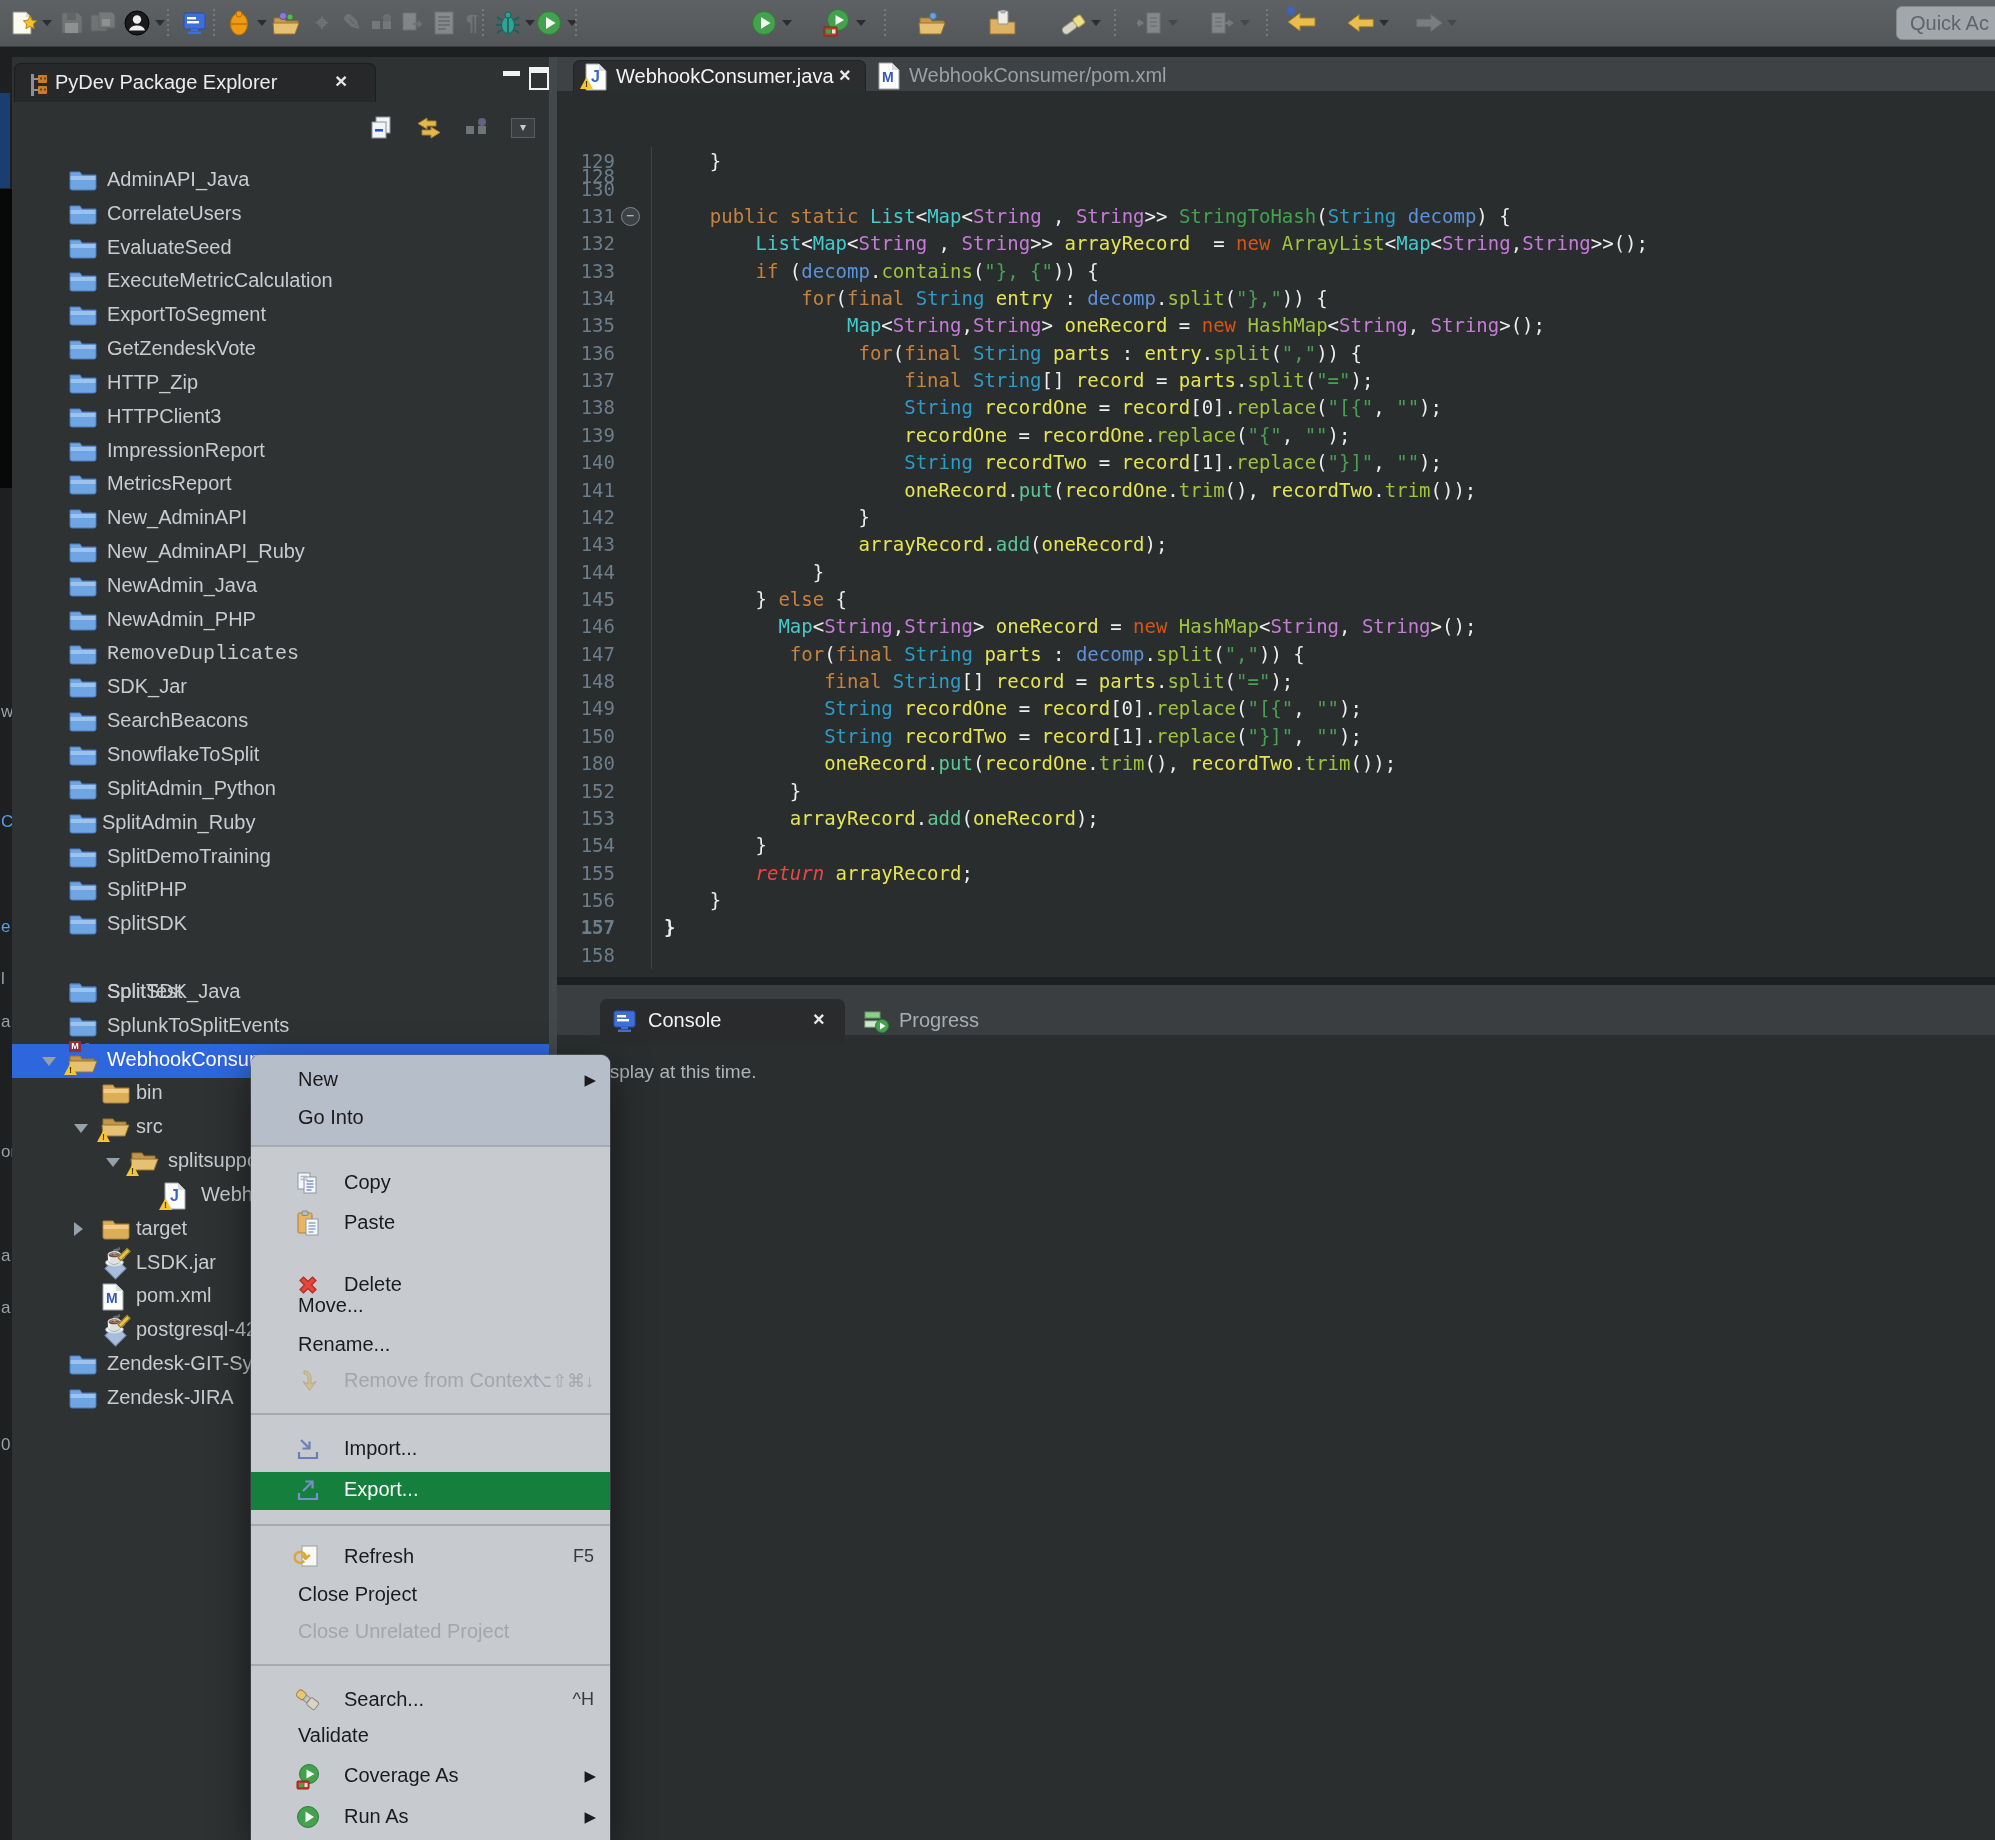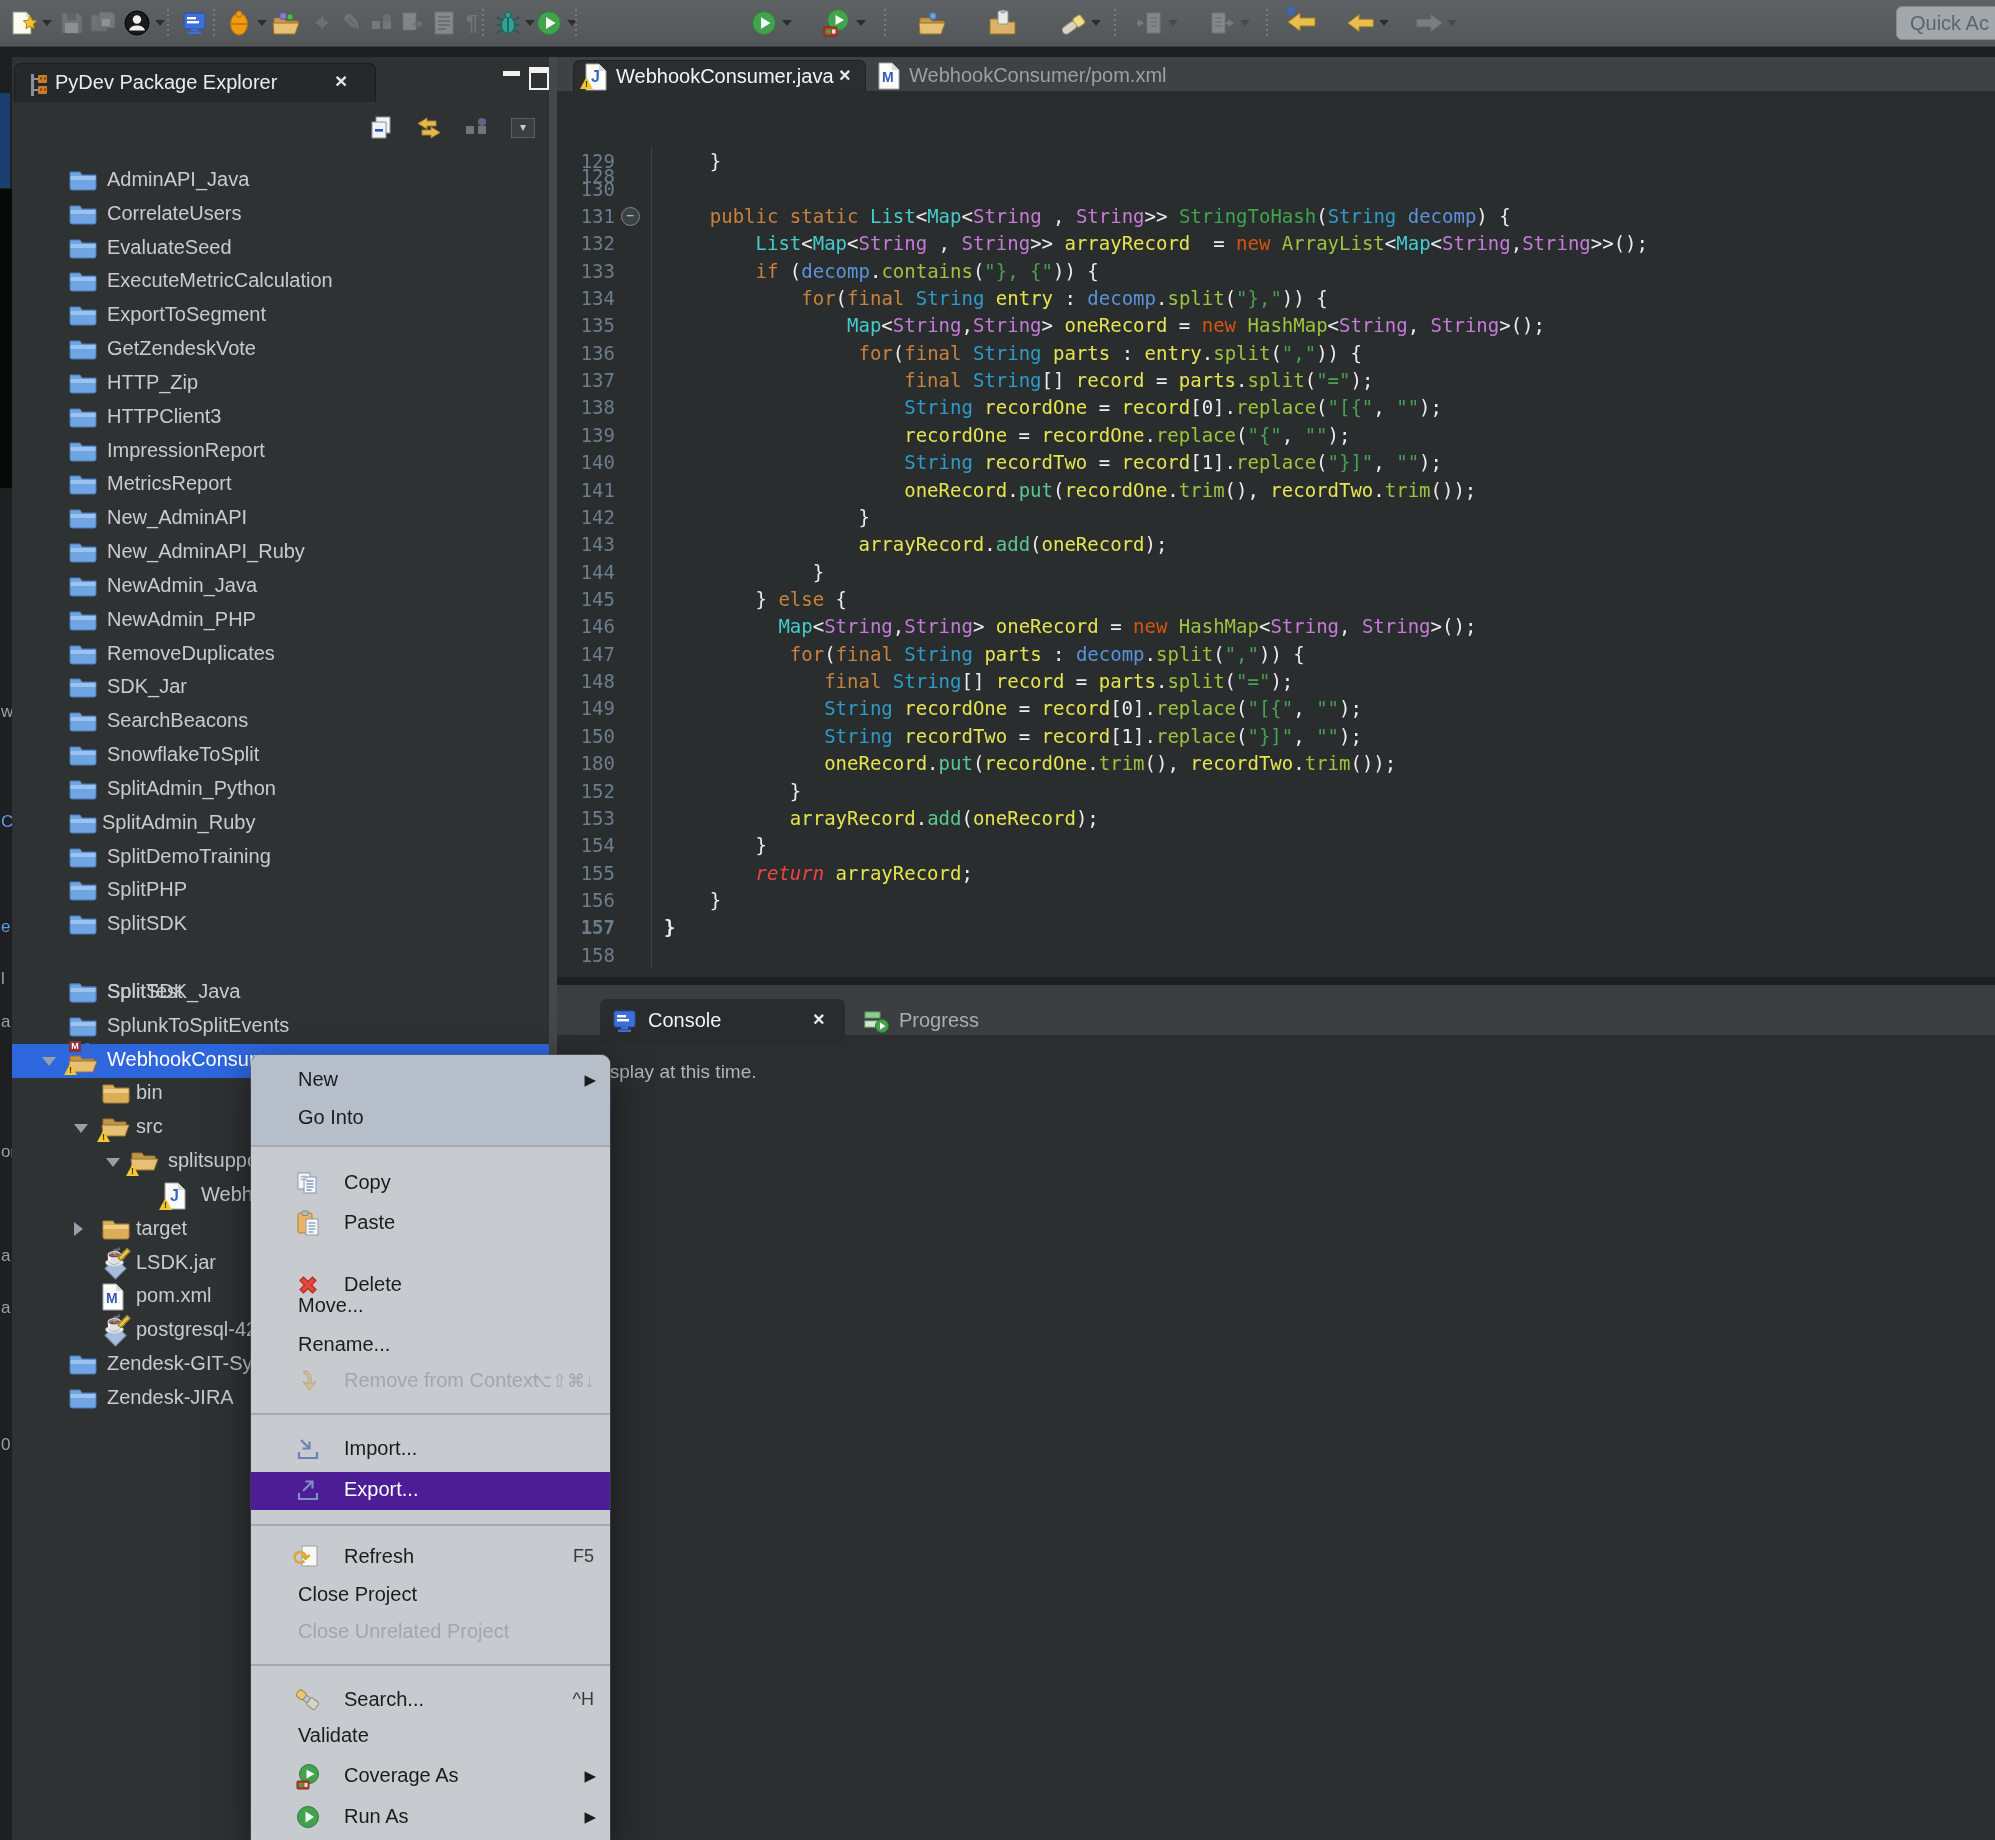--- a/index.html
+++ b/index.html
@@ -72,21 +72,21 @@
   .cotab{position:absolute;top:14px;height:45px;margin-left:37px;}
   .cotab.active{background:#292B2C;border-radius:7px 7px 0 0;}
   .cotab-label{position:absolute;top:10px;font-size:20px;white-space:nowrap;}
   #comsg{position:absolute;left:-93px;top:76px;font-size:19px;color:#AEB4B8;white-space:nowrap;}
 
   
   #menu{position:absolute;left:251px;top:1055px;width:359px;height:786px;background:#C7CACF;
     border-radius:9px 9px 0 0;box-shadow:0 14px 40px rgba(0,0,0,.55),0 0 0 1px rgba(110,114,120,.55);z-index:50;}
   #menu-topsect{position:absolute;left:0;top:0;width:359px;height:90px;background:#B6BEC9;border-radius:9px 9px 0 0;}
   .mi{position:absolute;left:0;width:359px;height:38px;}
-  .mi.hl{background:#4c1d95;}
+  .mi.hl{background:#15803d;}
   .mi-label{position:absolute;top:6px;font-size:20px;color:#1B1B1D;white-space:nowrap;}
   .mi.dis .mi-label{color:#A3A6AA;}
   .mi.hl .mi-label{color:#FFFFFF;}
   .mi-icon{position:absolute;left:44px;top:5px;width:26px;height:26px;}
   .mi.dis .mi-icon{opacity:.45;}
   .mi-short{position:absolute;right:16px;top:7px;font-size:18px;color:#3A3A3C;}
   .mi.dis .mi-short{color:#A3A6AA;}
   .mi-sub{position:absolute;right:14px;top:9px;font-size:15px;color:#1B1B1D;}
   .msep{position:absolute;left:0;width:359px;height:2px;background:#A7AAAF;}
 </style>
@@ -420,21 +420,21 @@
               <path d="M2 5 h10 l2 3 h14 v13 a2 2 0 0 1-2 2 H4 a2 2 0 0 1-2-2z" fill="#6FA5E2" stroke="#4A7BBE"></path>
               <path d="M2.5 9 h25 v4 h-25z" fill="#A3C8F0" opacity=".85"></path>
             </svg></div>
           <div class="tlabel" style="left: 95px;">NewAdmin_PHP</div>
         </div>
         <div class="trow" style="top: 474px;">
           <div class="ticon" style="left: 56px;"><svg width="30" height="24" viewBox="0 0 30 24">
               <path d="M2 5 h10 l2 3 h14 v13 a2 2 0 0 1-2 2 H4 a2 2 0 0 1-2-2z" fill="#6FA5E2" stroke="#4A7BBE"></path>
               <path d="M2.5 9 h25 v4 h-25z" fill="#A3C8F0" opacity=".85"></path>
             </svg></div>
-          <div class="tlabel" style="left: 95px;">RemoveDuplicates</div>
+          <div class="tlabel" style="left: 95px; font-family: Liberation Mono, monospace;">RemoveDuplicates</div>
         </div>
         <div class="trow" style="top: 507px;">
           <div class="ticon" style="left: 56px;"><svg width="30" height="24" viewBox="0 0 30 24">
               <path d="M2 5 h10 l2 3 h14 v13 a2 2 0 0 1-2 2 H4 a2 2 0 0 1-2-2z" fill="#6FA5E2" stroke="#4A7BBE"></path>
               <path d="M2.5 9 h25 v4 h-25z" fill="#A3C8F0" opacity=".85"></path>
             </svg></div>
           <div class="tlabel" style="left: 95px;">SDK_Jar</div>
         </div>
         <div class="trow" style="top: 541px;">
           <div class="ticon" style="left: 56px;"><svg width="30" height="24" viewBox="0 0 30 24">

